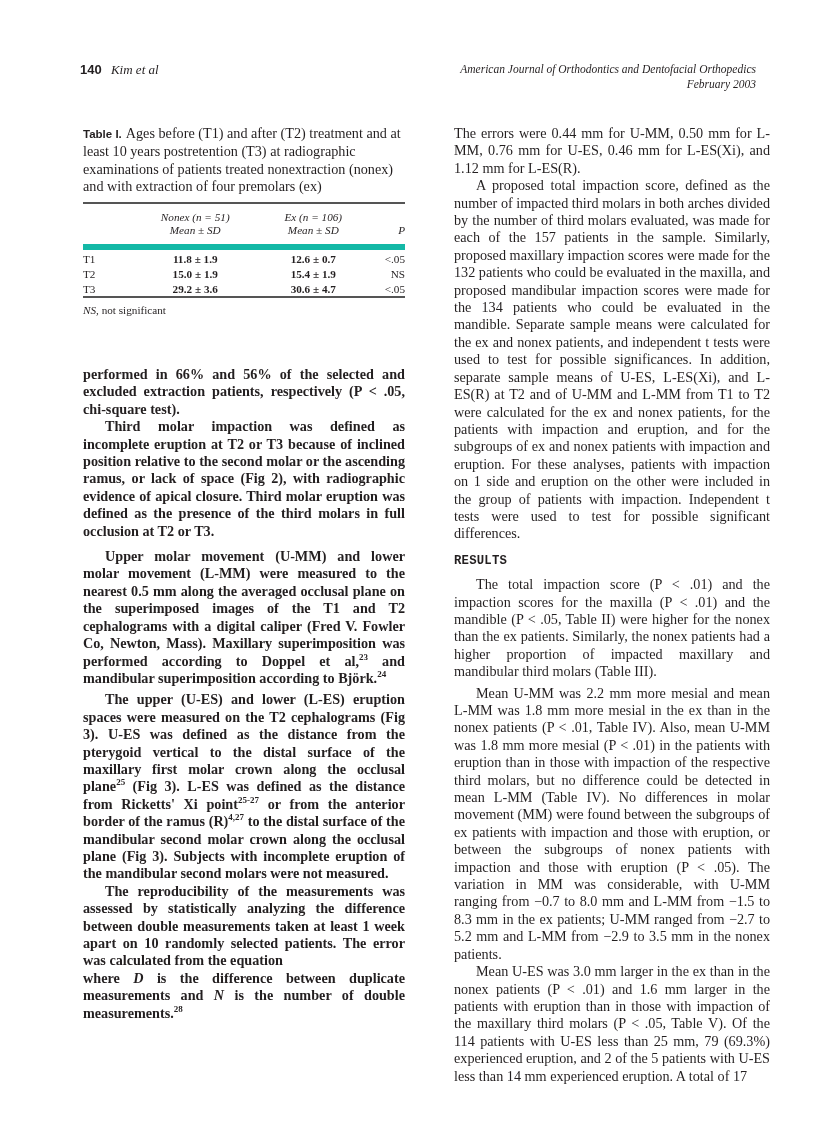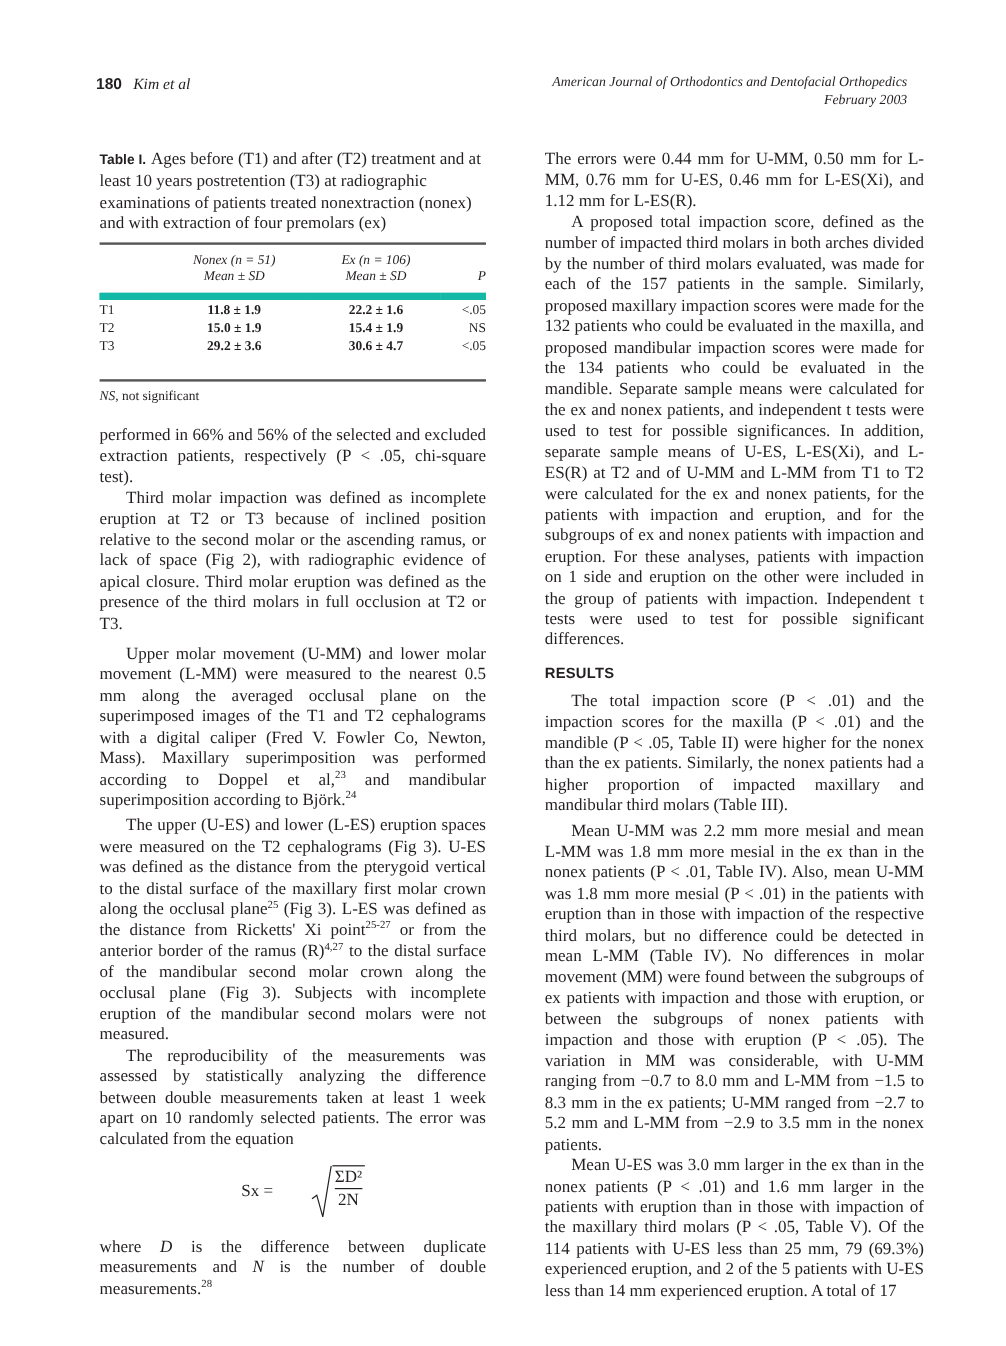--- a/index.html
+++ b/index.html
@@ -23,42 +23,42 @@
   .table-caption .tlabel { font-family: "Liberation Sans", sans-serif; font-size: 11.5px; font-weight: bold; margin-right: 4px; }
   .rule-thick { border-top: 2px solid #555; }
   table.data-table { width: 100%; border-collapse: collapse; font-family: "Liberation Serif", serif; font-size: 11.2px; line-height: 13px; margin-top: 0; }
   table.data-table th { font-weight: normal; font-style: italic; padding: 7px 0 7px 0; vertical-align: bottom; }
   table.data-table td { padding: 1px 0; }
   table.data-table td.lbl { text-align: left; width: 48px; }
   table.data-table td.c { text-align: center; font-weight: bold; }
   table.data-table td.r, table.data-table th.r { text-align: right; }
   table.data-table thead tr { border-bottom: 6px solid #14b8a6; }
   table.data-table tbody tr:first-child td { padding-top: 3px; }
-  table.data-table tbody tr:last-child td { padding-bottom: 20px; }
+  table.data-table tbody tr:last-child td { padding-bottom: 0; }
   .table-note { font-family: "Liberation Serif", serif; font-size: 11.2px; margin-top: 6px; }
   .table-note i { font-style: italic; }
 
-  .heading { font-family: Liberation Sans, sans-serif; font-weight: bold; font-size: 12.3px; margin: 10px 0 6px 0; letter-spacing: 0.2px; }
+  .heading { font-family: Liberation Mono, monospace; font-weight: bold; font-size: 12.3px; margin: 10px 0 6px 0; letter-spacing: 0.2px; }
   sup { font-size: 9px; line-height: 0; }
 
   .equation { position: relative; height: 60px; margin: 6px 0 6px 0; }
   .eq-inner { position: absolute; left: 118px; top: 6px; font-family: "Liberation Serif", serif; font-size: 14.2px; }
   .eq-lhs { position: absolute; left: 0; top: 14px; white-space: nowrap; }
   .eq-rhs { position: absolute; left: 58px; top: 0; }
   .radical { position: absolute; left: 0; top: 0; width: 18px; height: 44px; }
   .frac { position: absolute; left: 18px; top: 0; border-top: 1px solid #231f20; padding: 1px 2px 0 2px; text-align: center; white-space: nowrap; }
   .frac .num { display: block; border-bottom: 1px solid #231f20; padding-bottom: 1px; line-height: 16px; }
   .frac .den { display: block; line-height: 18px; }
 </style>
 </head>
 <body>
 
 <div class="running-head">
   <div class="rh-left">
-    <span class="pg">180</span>
+    <span class="pg">140</span>
     <span class="auth">Kim et al</span>
   </div>
   <div class="rh-right">
     <div>American Journal of Orthodontics and Dentofacial Orthopedics</div>
     <div>February 2003</div>
   </div>
 </div>
 
 <div class="table-block">
   <div class="table-caption">
@@ -79,21 +79,21 @@
         </th>
         <th class="r">
           <span>P</span>
         </th>
       </tr>
     </thead>
     <tbody>
       <tr>
         <td class="lbl">T1</td>
         <td class="c">11.8 ± 1.9</td>
-        <td class="c">22.2 ± 1.6</td>
+        <td class="c">12.6 ± 0.7</td>
         <td class="r">&lt;.05</td>
       </tr>
       <tr>
         <td class="lbl">T2</td>
         <td class="c">15.0 ± 1.9</td>
         <td class="c">15.4 ± 1.9</td>
         <td class="r">NS</td>
       </tr>
       <tr>
         <td class="lbl">T3</td>
@@ -102,40 +102,26 @@
         <td class="r">&lt;.05</td>
       </tr>
     </tbody>
   </table>
   <div class="rule-thick"></div>
   <div class="table-note">
     <i>NS,</i><span> not significant</span>
   </div>
 </div>
 
-<div class="col col-left" style="top: 355px;">
+<div class="col col-left" style="top: 366px; font-weight: bold;">
   <p>performed in 66% and 56% of the selected and excluded extraction patients, respectively (P &lt; .05, chi-square test).</p>
   <p class="indent">Third molar impaction was defined as incomplete eruption at T2 or T3 because of inclined position relative to the second molar or the ascending ramus, or lack of space (Fig 2), with radiographic evidence of apical closure. Third molar eruption was defined as the presence of the third molars in full occlusion at T2 or T3.</p>
   <p class="indent" style="margin-top:8px;"><span>Upper molar movement (U-MM) and lower molar movement (L-MM) were measured to the nearest 0.5 mm along the averaged occlusal plane on the superimposed images of the T1 and T2 cephalograms with a digital caliper (Fred V. Fowler Co, Newton, Mass). Maxillary superimposition was performed according to Doppel et al,</span><sup>23</sup><span> and mandibular superimposition according to Björk.</span><sup>24</sup></p>
   <p class="indent" style="margin-top:4px;"><span>The upper (U-ES) and lower (L-ES) eruption spaces were measured on the T2 cephalograms (Fig 3). U-ES was defined as the distance from the pterygoid vertical to the distal surface of the maxillary first molar crown along the occlusal plane</span><sup>25</sup><span> (Fig 3). L-ES was defined as the distance from Ricketts' Xi point</span><sup>25-27</sup><span> or from the anterior border of the ramus (R)</span><sup>4,27</sup><span> to the distal surface of the mandibular second molar crown along the occlusal plane (Fig 3). Subjects with incomplete eruption of the mandibular second molars were not measured.</span></p>
   <p class="indent">The reproducibility of the measurements was assessed by statistically analyzing the difference between double measurements taken at least 1 week apart on 10 randomly selected patients. The error was calculated from the equation</p>
-  <div class="equation">
-    <div class="eq-inner">
-      <span class="eq-lhs">Sx =</span>
-      <span class="eq-rhs">
-        <svg class="radical" viewBox="0 0 18 44" width="18" height="44">
-          <polyline points="1,28 5,25 10,43 17,0.5" fill="none" stroke="#231f20" stroke-width="1"></polyline>
-        </svg>
-        <span class="frac">
-          <span class="num">ΣD²</span>
-          <span class="den">2N</span>
-        </span>
-      </span>
-    </div>
-  </div>
   <p><span>where </span><i>D</i><span> is the difference between duplicate measurements and </span><i>N</i><span> is the number of double measurements.</span><sup>28</sup></p>
 </div>
 
 <div class="col col-right" style="top: 125px;">
   <p>The errors were 0.44 mm for U-MM, 0.50 mm for L-MM, 0.76 mm for U-ES, 0.46 mm for L-ES(Xi), and 1.12 mm for L-ES(R).</p>
   <p class="indent">A proposed total impaction score, defined as the number of impacted third molars in both arches divided by the number of third molars evaluated, was made for each of the 157 patients in the sample. Similarly, proposed maxillary impaction scores were made for the 132 patients who could be evaluated in the maxilla, and proposed mandibular impaction scores were made for the 134 patients who could be evaluated in the mandible. Separate sample means were calculated for the ex and nonex patients, and independent t tests were used to test for possible significances. In addition, separate sample means of U-ES, L-ES(Xi), and L-ES(R) at T2 and of U-MM and L-MM from T1 to T2 were calculated for the ex and nonex patients, for the patients with impaction and eruption, and for the subgroups of ex and nonex patients with impaction and eruption. For these analyses, patients with impaction on 1 side and eruption on the other were included in the group of patients with impaction. Independent t tests were used to test for possible significant differences.</p>
   <div class="heading">RESULTS</div>
   <p class="indent">The total impaction score (P &lt; .01) and the impaction scores for the maxilla (P &lt; .01) and the mandible (P &lt; .05, Table II) were higher for the nonex than the ex patients. Similarly, the nonex patients had a higher proportion of impacted maxillary and mandibular third molars (Table III).</p>
   <p class="indent" style="margin-top:4px;">Mean U-MM was 2.2 mm more mesial and mean L-MM was 1.8 mm more mesial in the ex than in the nonex patients (P &lt; .01, Table IV). Also, mean U-MM was 1.8 mm more mesial (P &lt; .01) in the patients with eruption than in those with impaction of the respective third molars, but no difference could be detected in mean L-MM (Table IV). No differences in molar movement (MM) were found between the subgroups of ex patients with impaction and those with eruption, or between the subgroups of nonex patients with impaction and those with eruption (P &lt; .05). The variation in MM was considerable, with U-MM ranging from −0.7 to 8.0 mm and L-MM from −1.5 to 8.3 mm in the ex patients; U-MM ranged from −2.7 to 5.2 mm and L-MM from −2.9 to 3.5 mm in the nonex patients.</p>
   <p class="indent">Mean U-ES was 3.0 mm larger in the ex than in the nonex patients (P &lt; .01) and 1.6 mm larger in the patients with eruption than in those with impaction of the maxillary third molars (P &lt; .05, Table V). Of the 114 patients with U-ES less than 25 mm, 79 (69.3%) experienced eruption, and 2 of the 5 patients with U-ES less than 14 mm experienced eruption. A total of 17</p>

